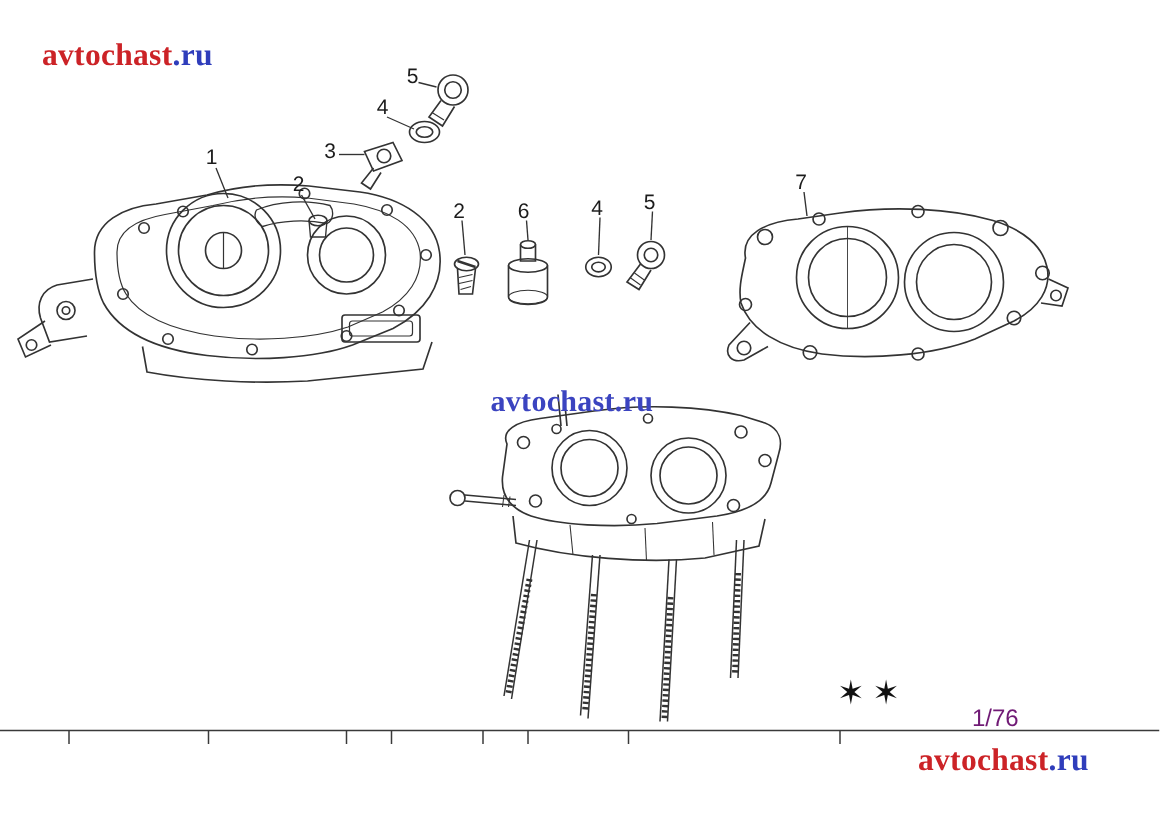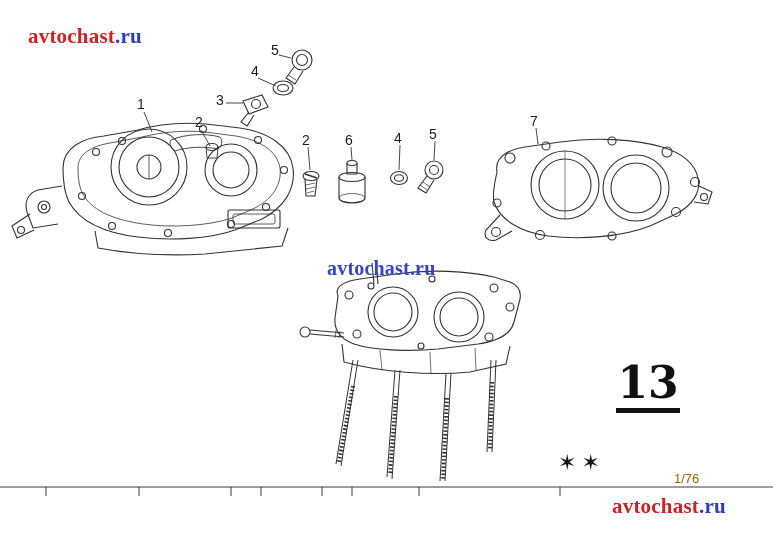--- a/index.html
+++ b/index.html
@@ -30,23 +30,22 @@
     border-bottom:5px solid #111;padding-bottom:2px;
   }
   .plate .subgroup{
     display:block;font-size:44px;line-height:50px;padding-top:2px;
   }
   .stars{
     position:absolute;left:558px;top:450px;font-size:22px;color:#111;
     letter-spacing:5px;font-family:"DejaVu Sans", sans-serif;
   }
   .edition{
-    position:absolute;left:648px;top:471px;font-size:13px;color:#a16207;
+    position:absolute;left:648px;top:471px;font-size:16px;color:#701a75;
     font-family:"Liberation Sans", sans-serif;
-    margin-left:26px;
   }
 </style>
 </head>
 <body>
 
 <svg class="artwork" width="773" height="546" viewBox="0 0 773 546">
 
   <g fill="none" stroke="#333" stroke-width="1.1">
     <path d="M63,168 C63,148 82,138 104,136 L138,130 C158,124 182,122 206,124 L240,128 C268,132 290,146 293,168 C296,190 283,208 262,219 L235,230 C210,239 170,241 138,237 C105,233 80,222 69,202 C64,192 63,180 63,168 Z"></path>
     <path d="M78,168 C78,153 93,146 110,143 L142,137 C162,132 184,130 205,132 L236,136 C259,140 277,150 280,168 C282,185 272,199 255,208 L232,218 C208,226 172,228 143,224 C116,220 94,212 84,196 C79,188 78,178 78,168 Z" stroke-width="0.8"></path>
@@ -219,18 +218,17 @@
 <div class="callout" style="left:220px;top:100px;">3</div>
 <div class="callout" style="left:255px;top:71px;">4</div>
 <div class="callout" style="left:275px;top:50px;">5</div>
 <div class="callout" style="left:306px;top:140px;">2</div>
 <div class="callout" style="left:349px;top:140px;">6</div>
 <div class="callout" style="left:398px;top:138px;">4</div>
 <div class="callout" style="left:433px;top:134px;">5</div>
 <div class="callout" style="left:534px;top:121px;">7</div>
 
 <div class="plate">
-  <span class="group">13</span>
 </div>
 
 <div class="stars">✶✶</div>
 
 <div class="edition">1/76</div>
 
 </body></html>

